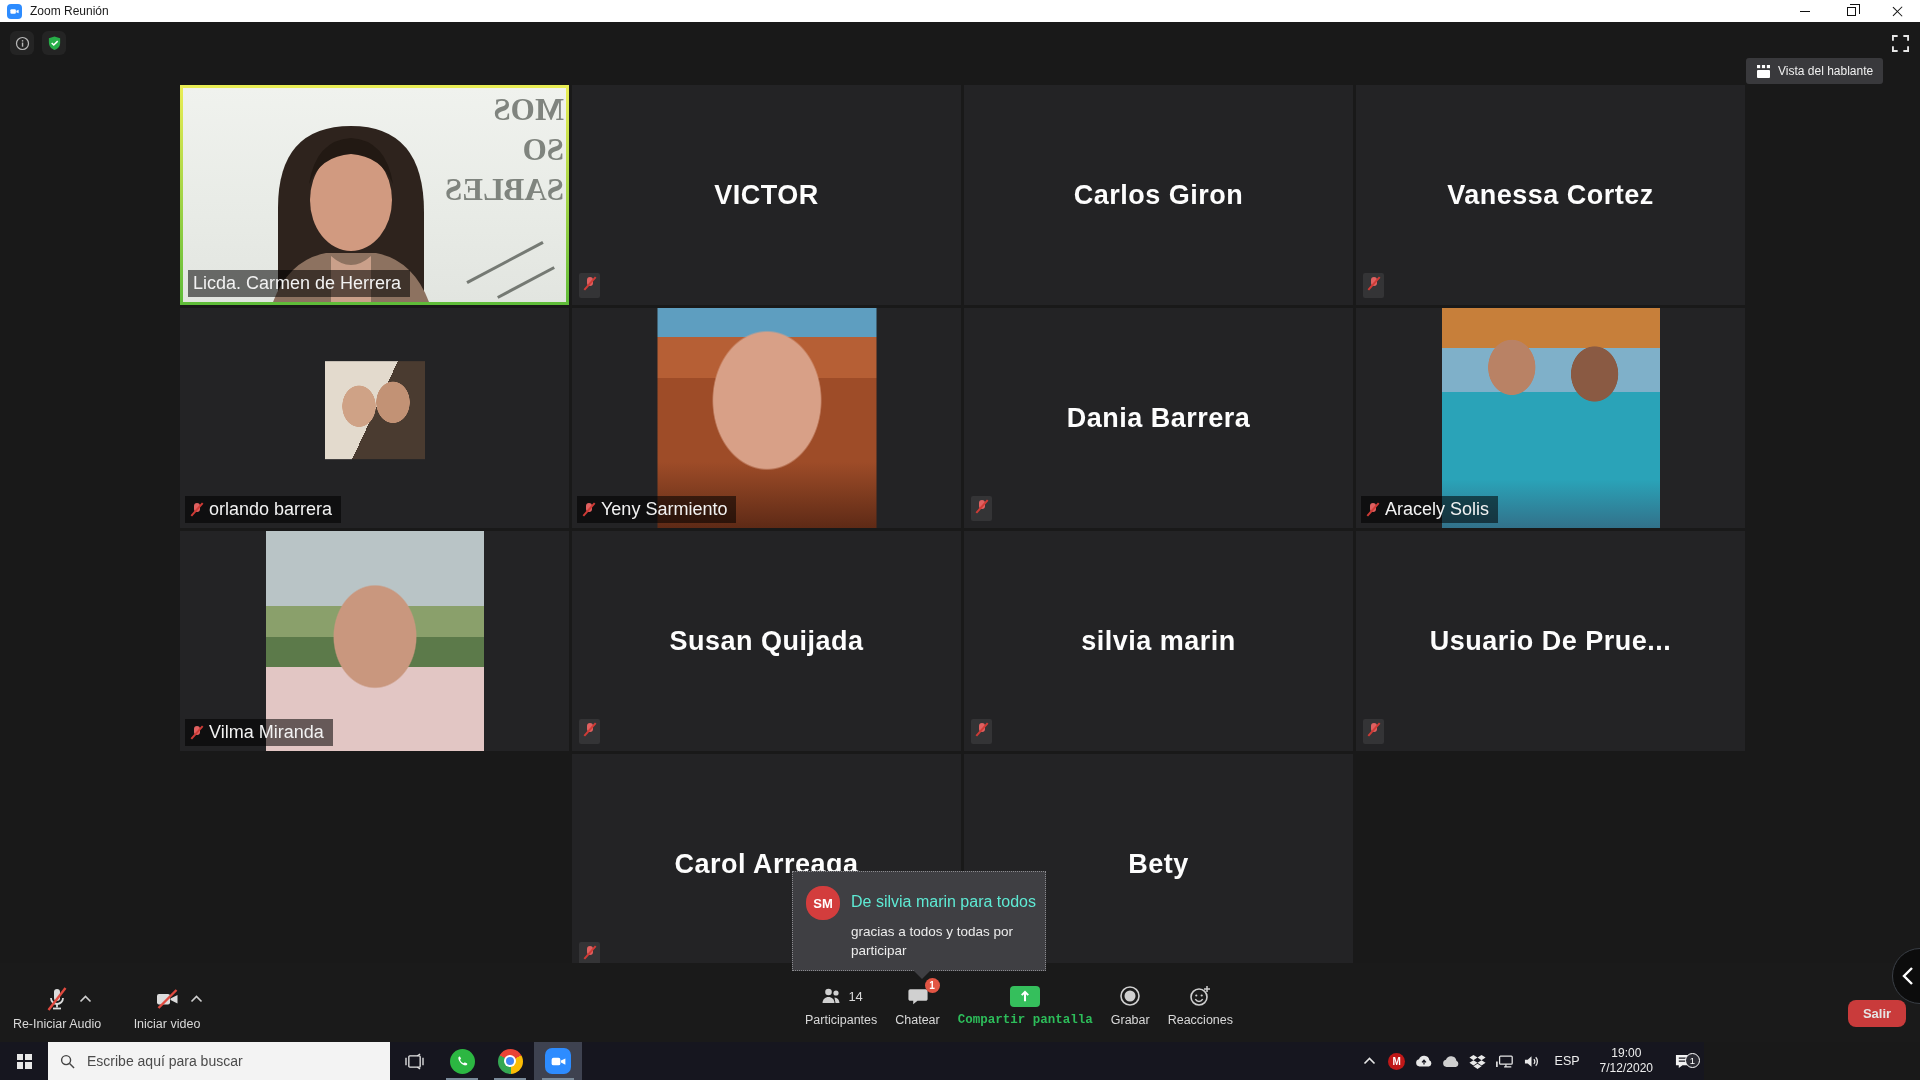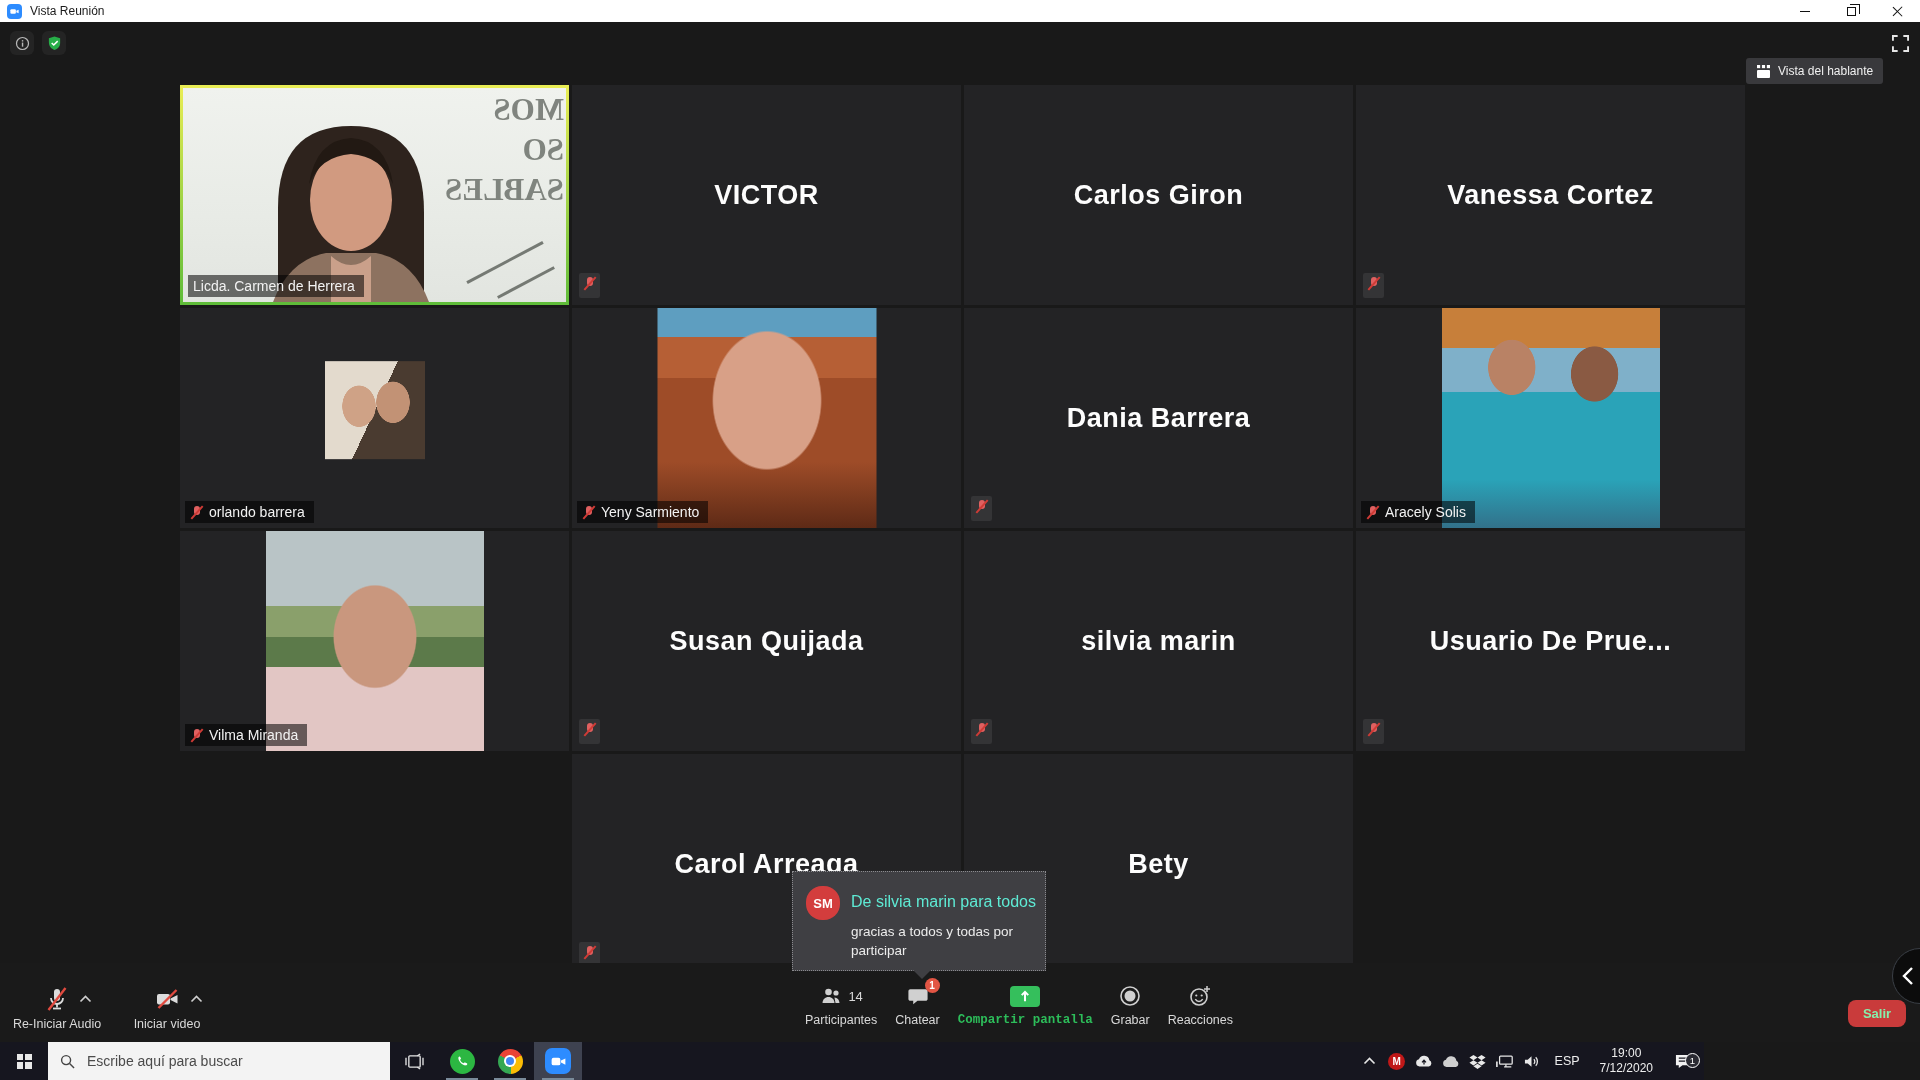--- a/index.html
+++ b/index.html
@@ -32,21 +32,21 @@
   .fs-btn{position:absolute;left:1890px;top:11px;width:20px;height:20px;display:flex;align-items:center;justify-content:center;}
 
   
   .grid{position:absolute;left:180px;top:63px;display:grid;
     grid-template-columns:repeat(4,389px);grid-template-rows:repeat(4,220px);gap:3px;}
   .vtile{position:relative;background:#232325;overflow:hidden;}
   .vtile.active{border:3px solid;border-image:linear-gradient(180deg,#e9ed54,#5fbc39) 1;background:#edf0ec;}
   .center-name{position:absolute;inset:0;display:flex;align-items:center;justify-content:center;
     color:#fdfdfd;font-size:27px;font-weight:bold;letter-spacing:.5px;}
   .name-label{position:absolute;left:5px;bottom:5px;background:rgba(0,0,0,.55);color:#f2f2f2;
-    font-size:14px;padding:3px 9px 3px 5px;display:flex;align-items:center;gap:6px;white-space:nowrap;}
+    font-size:18px;padding:3px 9px 3px 5px;display:flex;align-items:center;gap:6px;white-space:nowrap;}
   .mic-solo{position:absolute;left:7px;bottom:7px;background:rgba(255,255,255,.08);padding:3px 4px;border-radius:2px;}
 
   
   .mic{width:13px;height:15px;position:relative;display:inline-block;flex:none;}
   .mic::before{content:"";position:absolute;left:3.5px;top:1px;width:6px;height:9px;border-radius:3px;
     background:#e06060;box-shadow:0 10px 0 -3.2px #e06060;}
   .mic::after{content:"";position:absolute;left:5.5px;top:-1px;width:2px;height:17px;background:#cf3b36;transform:rotate(42deg);}
 
   
   .carmen-bg{position:absolute;inset:0;background:linear-gradient(180deg,#f0f2ee 0%,#e8ebe6 60%,#e2e5e0 100%);}
@@ -91,21 +91,21 @@
   .avbtn .lbl,.tool-item .lbl{font-size:12.5px;color:#d9d9d9;margin-top:4px;white-space:nowrap;}
   .tools-center{position:absolute;left:796px;top:20px;display:flex;align-items:flex-start;}
   .tool-item{display:flex;flex-direction:column;align-items:center;padding:0 9px;position:relative;}
   .tool-item .icoRow{height:26px;display:flex;align-items:center;gap:5px;position:relative;}
   .pcount{color:#d9d9d9;font-size:13px;}
   .badge{position:absolute;top:-7px;right:-10px;min-width:15px;height:15px;border-radius:8px;background:#e25544;
     color:#fff;font-size:10px;font-weight:bold;display:flex;align-items:center;justify-content:center;padding:0 3px;}
   .share-ico{width:30px;height:21px;border-radius:4px;background:#35bf5c;display:flex;align-items:center;justify-content:center;}
   .share-lbl{color:#2dbd5a !important;font-weight:bold;font-family:Liberation Mono, monospace;}
   .leave-btn{position:absolute;left:1848px;top:37px;width:58px;height:27px;border-radius:8px;background:#c93b3b;
-    color:#86efac;font-size:13px;font-weight:bold;display:flex;align-items:center;justify-content:center;}
+    color:#e5e5e5;font-size:13px;font-weight:bold;display:flex;align-items:center;justify-content:center;}
   .side-toggle{position:absolute;left:1892px;top:-15px;width:56px;height:56px;border-radius:50%;background:#0c0c0c;
     border:1px solid #3a3f46;display:flex;align-items:center;padding-left:8px;}
 
   
   .taskbar{position:absolute;left:0;top:1042px;width:1704px;height:38px;background:#16161f;z-index:60;
     display:flex;align-items:stretch;}
   .tb-btn{width:48px;display:flex;align-items:center;justify-content:center;position:relative;}
   .winlogo{width:15px;height:15px;background:#e8e8e8;position:relative;}
   .winlogo::before{content:"";position:absolute;left:6.5px;top:0;width:2px;height:15px;background:#16161f;}
   .winlogo::after{content:"";position:absolute;left:0;top:6.5px;width:15px;height:2px;background:#16161f;}
@@ -135,21 +135,21 @@
 </head>
 <body>
 
 <div class="titlebar">
   <span class="appico">
     <svg width="11" height="11" viewBox="0 0 24 24">
         <rect x="3" y="7" width="12" height="10" rx="2.5" fill="#fff"></rect>
         <path d="M16 10.5l5-2.5v8l-5-2.5z" fill="#fff"></path>
       </svg>
   </span>
-  <span class="ttl">Vista Reunión</span>
+  <span class="ttl">Zoom Reunión</span>
   <div class="wctrls">
     <div class="wbtn">
         <div class="min-glyph"></div>
       </div>
     <div class="wbtn">
         <div class="rest-glyph"></div>
       </div>
     <div class="wbtn">
         <div class="x-glyph"></div>
       </div>

